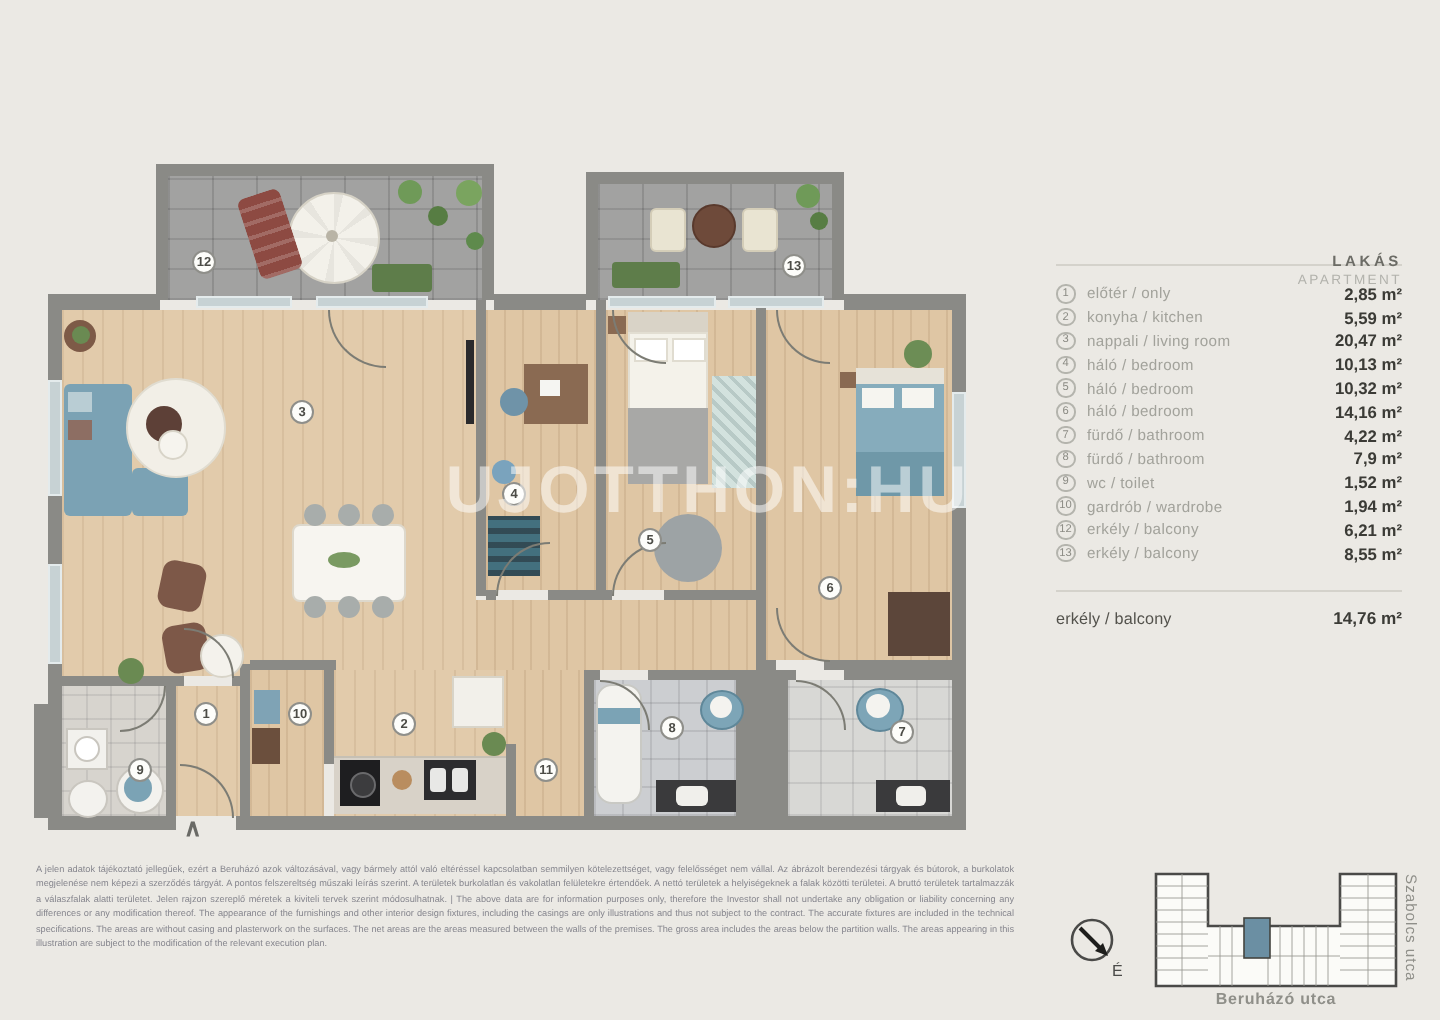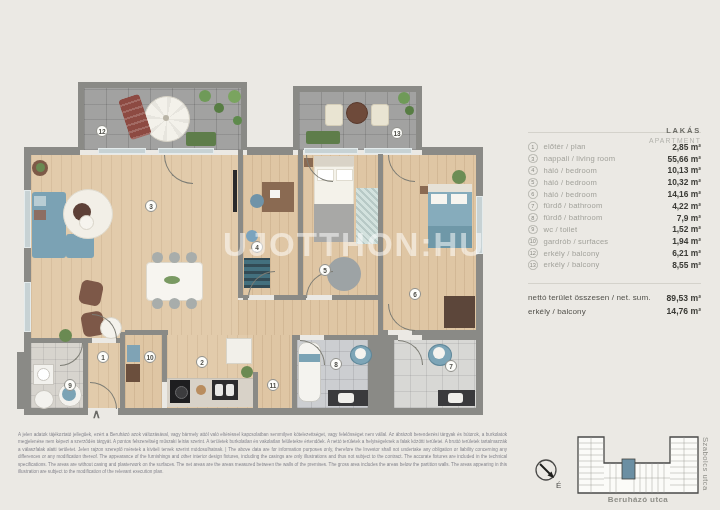--- a/index.html
+++ b/index.html
@@ -259,27 +259,32 @@
 
   <div class="panel">
     <div class="unit-type">
       <div class="type-hu">LAKÁS</div>
       <div class="type-en">APARTMENT</div>
     </div>
     <div class="divider"></div>
     <div id="room-list" class="room-list">
         <div class="room-row">
           <span class="r-num">1</span>
-          <span class="r-label">előtér  /  plan</span>
+          <span class="r-label">előtér  /  only</span>
           <span class="r-area">2,85 m²</span>
+        </div>
+        <div class="room-row">
+          <span class="r-num">2</span>
+          <span class="r-label">konyha  /  kitchen</span>
+          <span class="r-area">5,59 m²</span>
         </div>
         <div class="room-row">
           <span class="r-num">3</span>
           <span class="r-label">nappali  /  living room</span>
-          <span class="r-area">55,66 m²</span>
+          <span class="r-area">20,47 m²</span>
         </div>
         <div class="room-row">
           <span class="r-num">4</span>
           <span class="r-label">háló  /  bedroom</span>
           <span class="r-area">10,13 m²</span>
         </div>
         <div class="room-row">
           <span class="r-num">5</span>
           <span class="r-label">háló  /  bedroom</span>
           <span class="r-area">10,32 m²</span>
@@ -299,40 +304,36 @@
           <span class="r-label">fürdő  /  bathroom</span>
           <span class="r-area">7,9 m²</span>
         </div>
         <div class="room-row">
           <span class="r-num">9</span>
           <span class="r-label">wc  /  toilet</span>
           <span class="r-area">1,52 m²</span>
         </div>
         <div class="room-row">
           <span class="r-num">10</span>
-          <span class="r-label">gardrób  /  surfaces</span>
+          <span class="r-label">gardrób  /  wardrobe</span>
           <span class="r-area">1,94 m²</span>
         </div>
         <div class="room-row">
           <span class="r-num">12</span>
           <span class="r-label">erkély  /  balcony</span>
           <span class="r-area">6,21 m²</span>
         </div>
         <div class="room-row">
           <span class="r-num">13</span>
           <span class="r-label">erkély  /  balcony</span>
           <span class="r-area">8,55 m²</span>
         </div>
       </div>
     <div class="divider"></div>
     <div id="totals-list" class="totals">
-        <div class="total-row">
-          <span class="t-label">nettó terület összesen / net. sum.</span>
-          <span class="t-area">89,53 m²</span>
-        </div>
         <div class="total-row">
           <span class="t-label">erkély  /  balcony</span>
           <span class="t-area">14,76 m²</span>
         </div>
       </div>
   </div>
 
   <div class="disclaimer">A jelen adatok tájékoztató jellegűek, ezért a Beruházó azok változásával, vagy bármely attól való eltéréssel kapcsolatban semmilyen kötelezettséget, vagy felelősséget nem vállal. Az ábrázolt berendezési tárgyak és bútorok, a burkolatok megjelenése nem képezi a szerződés tárgyát. A pontos felszereltség műszaki leírás szerint. A területek burkolatlan és vakolatlan felületekre értendőek. A nettó területek a helyiségeknek a falak közötti területei. A bruttó területek tartalmazzák a válaszfalak alatti területet. Jelen rajzon szereplő méretek a kiviteli tervek szerint módosulhatnak.  |  The above data are for information purposes only, therefore the Investor shall not undertake any obligation or liability concerning any differences or any modification thereof. The appearance of the furnishings and other interior design fixtures, including the casings are only illustrations and thus not subject to the contract. The accurate fixtures are included in the technical specifications. The areas are without casing and plasterwork on the surfaces. The net areas are the areas measured between the walls of the premises. The gross area includes the areas below the partition walls. The areas appearing in this illustration are subject to the modification of the relevant execution plan.</div>
 
   <div class="abs" style="left:530px;top:430px;width:190px;height:80px;">

